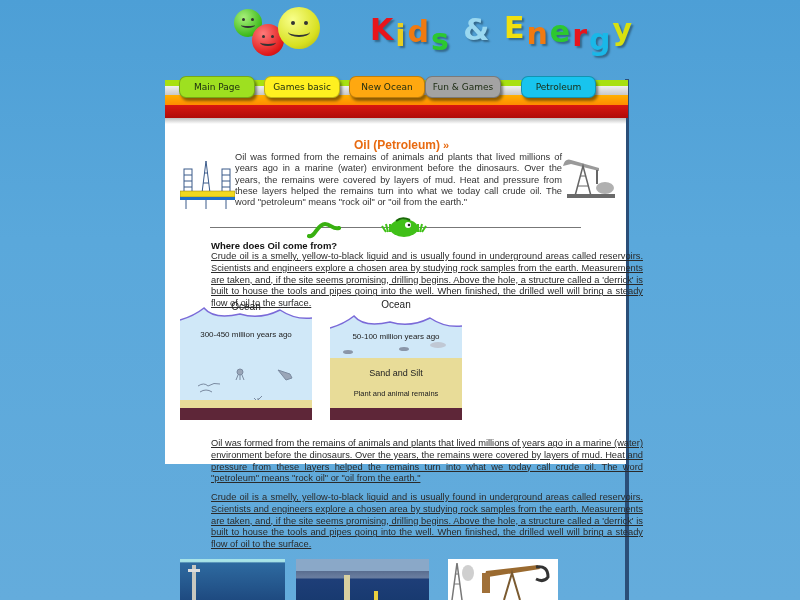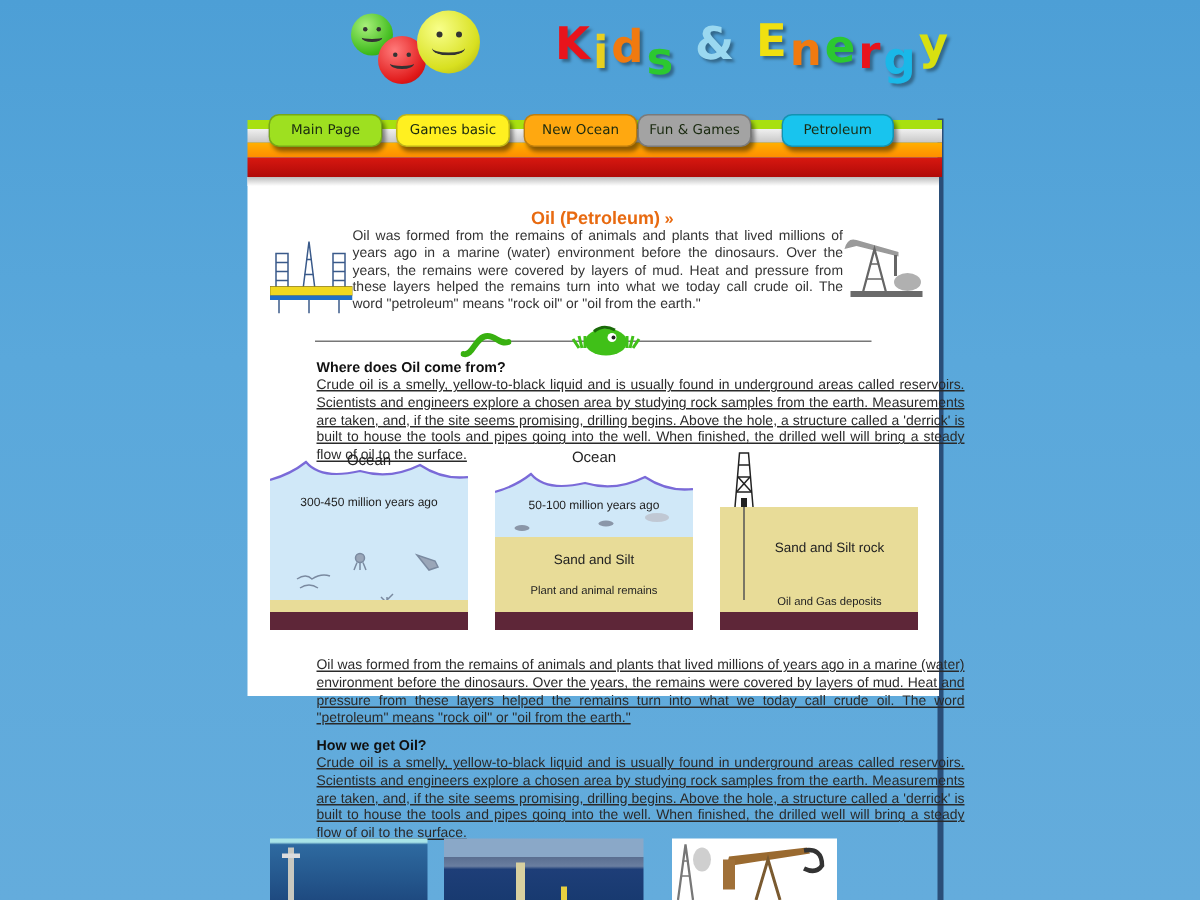--- a/index.html
+++ b/index.html
@@ -179,45 +179,26 @@
           <ellipse cx="74" cy="51" rx="5" ry="2"></ellipse>
           <ellipse cx="18" cy="54" rx="5" ry="2"></ellipse>
           <ellipse cx="108" cy="47" rx="8" ry="3" fill="#c0c8d4"></ellipse>
         </g>
       <rect x="0" y="60" width="132" height="50" fill="#e8dc98"></rect>
       <text x="66" y="78" font-family="Liberation Sans, sans-serif" font-size="9" text-anchor="middle" fill="#222" id="d1-l1">Sand and Silt</text>
       <text x="66" y="98" font-family="Liberation Sans, sans-serif" font-size="7.5" text-anchor="middle" fill="#222" id="d1-l2">Plant and animal remains</text>
       <rect x="0" y="110" width="132" height="12" fill="#5e2638"></rect>
     </svg>
   </div>
-  <div class="diagram" style="left:315px">
-    <svg width="132" height="130" viewBox="0 0 132 130">
-      <g stroke="#222" stroke-width="1" fill="none">
-        <polyline points="10,40 13,4 19,4 22,40"></polyline>
-          <line x1="11" y1="30" x2="21" y2="30"></line>
-          <line x1="12" y1="20" x2="20" y2="20"></line>
-          <line x1="12.5" y1="12" x2="19.5" y2="12"></line>
-        <line x1="11" y1="30" x2="20" y2="20"></line>
-          <line x1="21" y1="30" x2="12" y2="20"></line>
-      </g>
-      <rect x="14" y="34" width="4" height="6" fill="#222"></rect>
-      <rect x="0" y="40" width="132" height="70" fill="#e8dc98"></rect>
-      <line x1="16" y1="40" x2="16" y2="102" stroke="#555" stroke-width="1"></line>
-      <text x="73" y="70" font-family="Liberation Sans, sans-serif" font-size="9" text-anchor="middle" fill="#222" id="d2-l1">Sand and Silt rock</text>
-      <text x="73" y="105" font-family="Liberation Sans, sans-serif" font-size="7.5" text-anchor="middle" fill="#222" id="d2-l2">Oil and Gas deposits</text>
-      <rect x="0" y="110" width="132" height="12" fill="#5e2638"></rect>
-    </svg>
-  </div>
 
   <div class="block" style="top:320px">
     <p class="body-text">Oil was formed from the remains of animals and plants that lived millions of years ago in a marine (water) environment before the dinosaurs.   Over the years, the remains were covered by layers of mud.  Heat and pressure from these layers helped the remains turn into what we today call crude oil.  The word "petroleum" means "rock oil" or "oil from the earth."</p>
   </div>
 
   <div class="block" style="top:374px">
-    <div class="heading">How we get Oil?</div>
     <p class="body-text">Crude oil is a smelly, yellow-to-black liquid and is usually found in underground areas called reservoirs. Scientists and engineers explore a chosen area by studying rock samples from the earth. Measurements are taken, and, if the site seems promising, drilling begins. Above the hole, a structure called a 'derrick' is built to house the tools and pipes going into the well. When finished, the drilled well will bring a steady flow of oil to the surface.</p>
   </div>
 
   <div class="photo" style="left:15px;width:105px;background:linear-gradient(#a8e4e8 0 6%, #2e6aa0 10%, #1e4a80 100%);">
     <div style="position:absolute;left:12px;top:6px;width:4px;height:35px;background:#c8c8c0;"></div>
     <div style="position:absolute;left:8px;top:10px;width:12px;height:3px;background:#ddd;"></div>
   </div>
   <div class="photo" style="left:131px;width:133px;background:linear-gradient(#8aa8c8 0%, #8aa8c8 30%, #5a6e90 30%, #6a7ea0 45%, #1e3e78 50%, #183a70 100%);">
     <div style="position:absolute;left:48px;top:16px;width:6px;height:25px;background:#d8d0a0;"></div>
     <div style="position:absolute;left:78px;top:32px;width:4px;height:9px;background:#e8d040;"></div>

